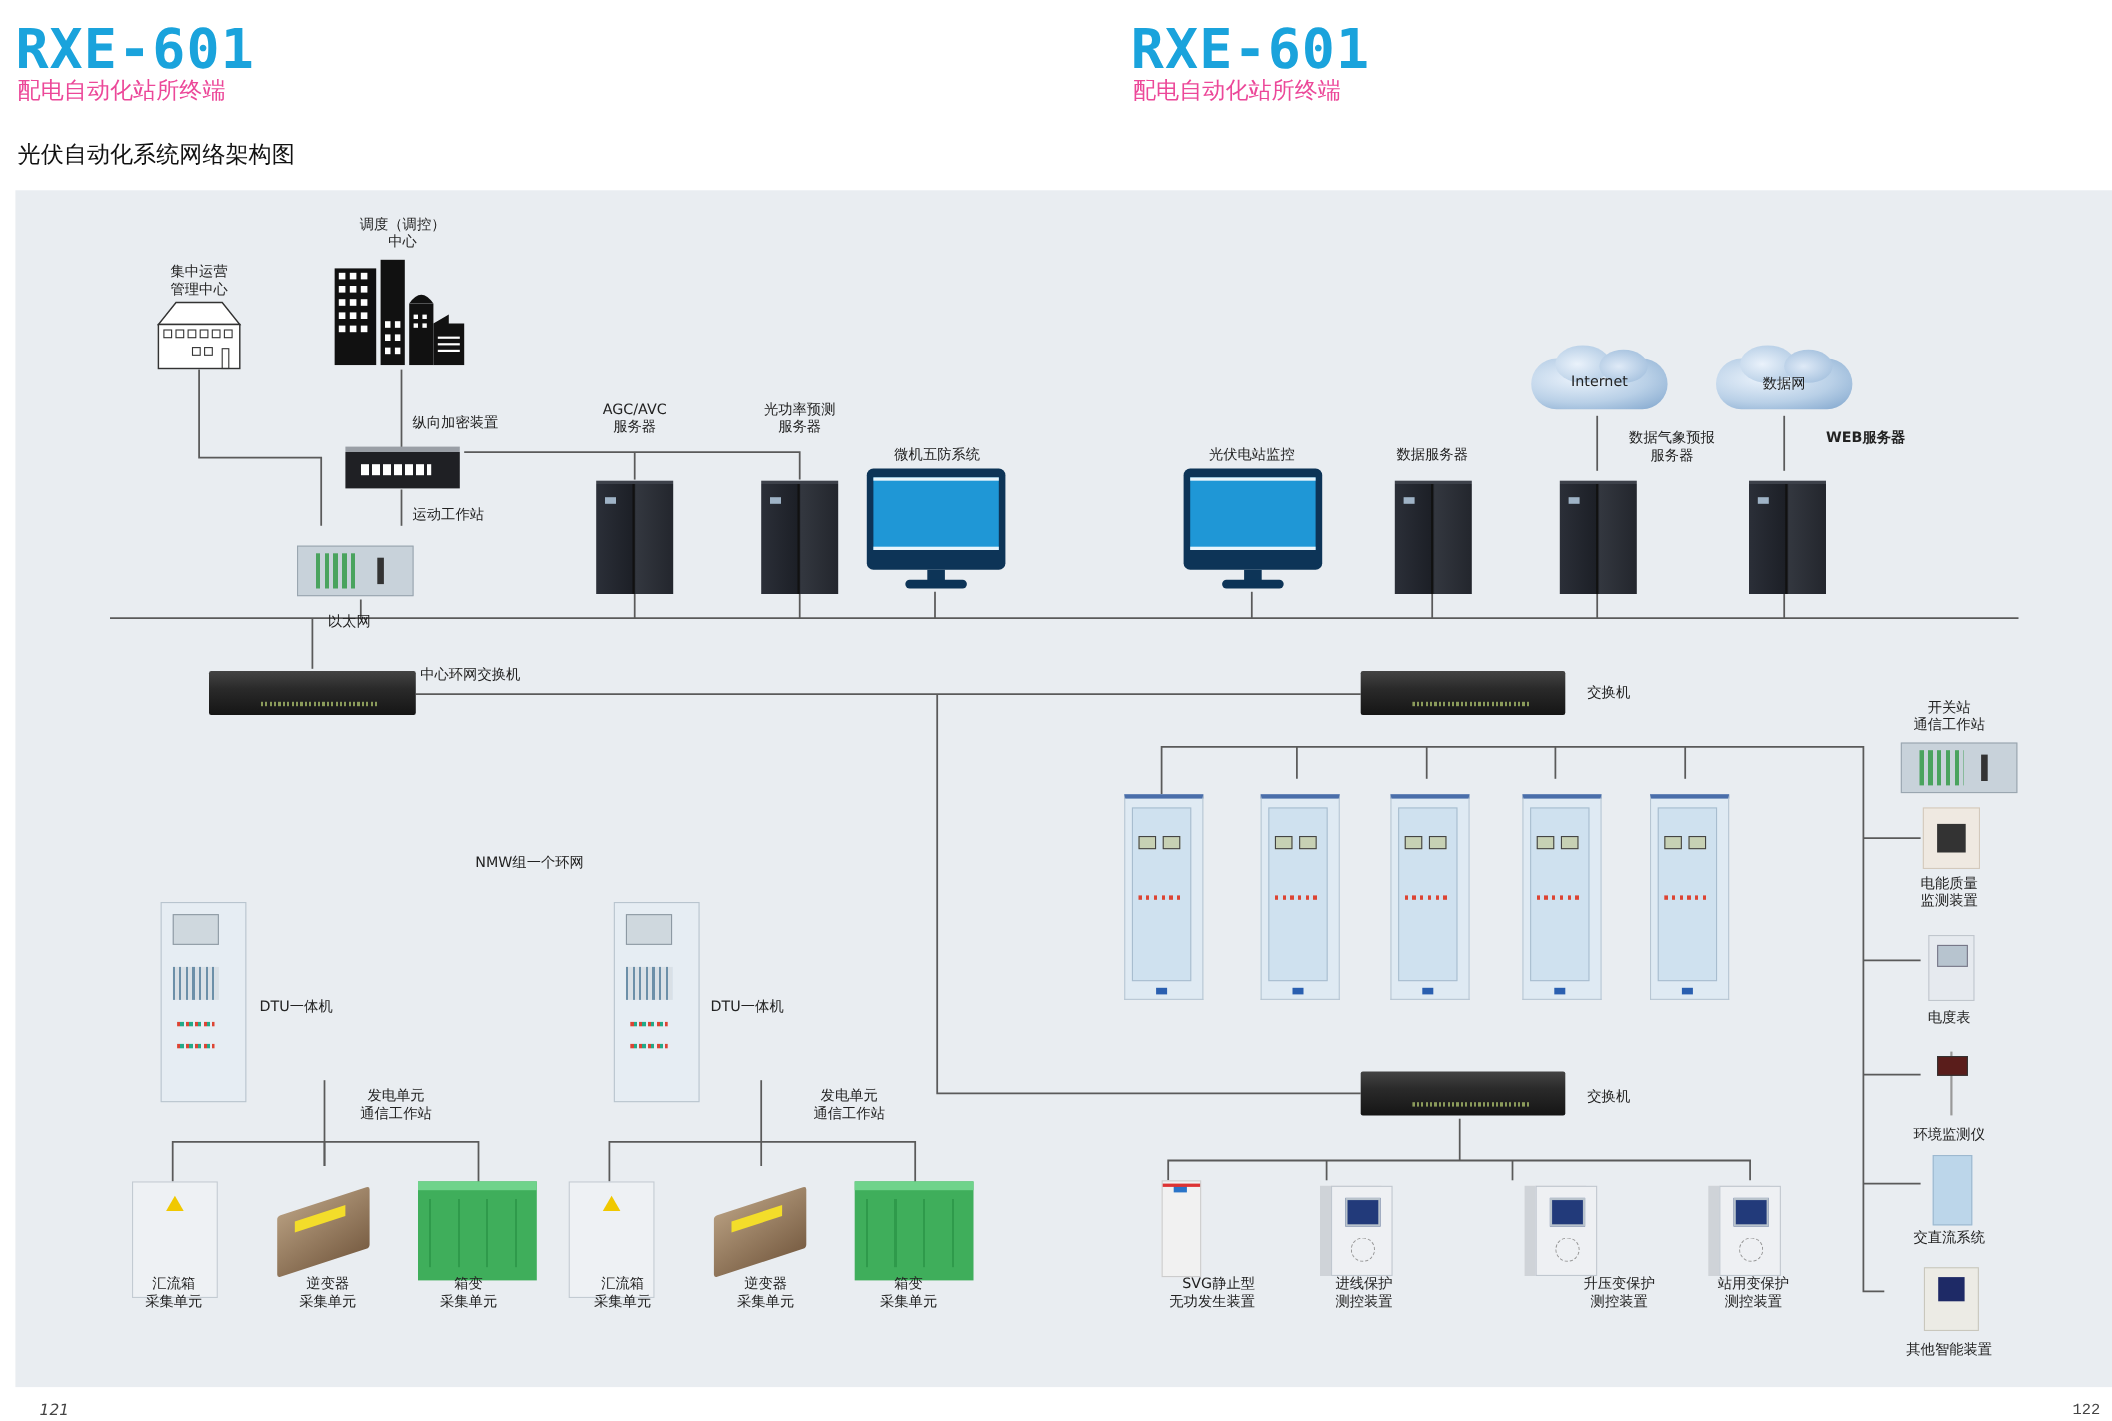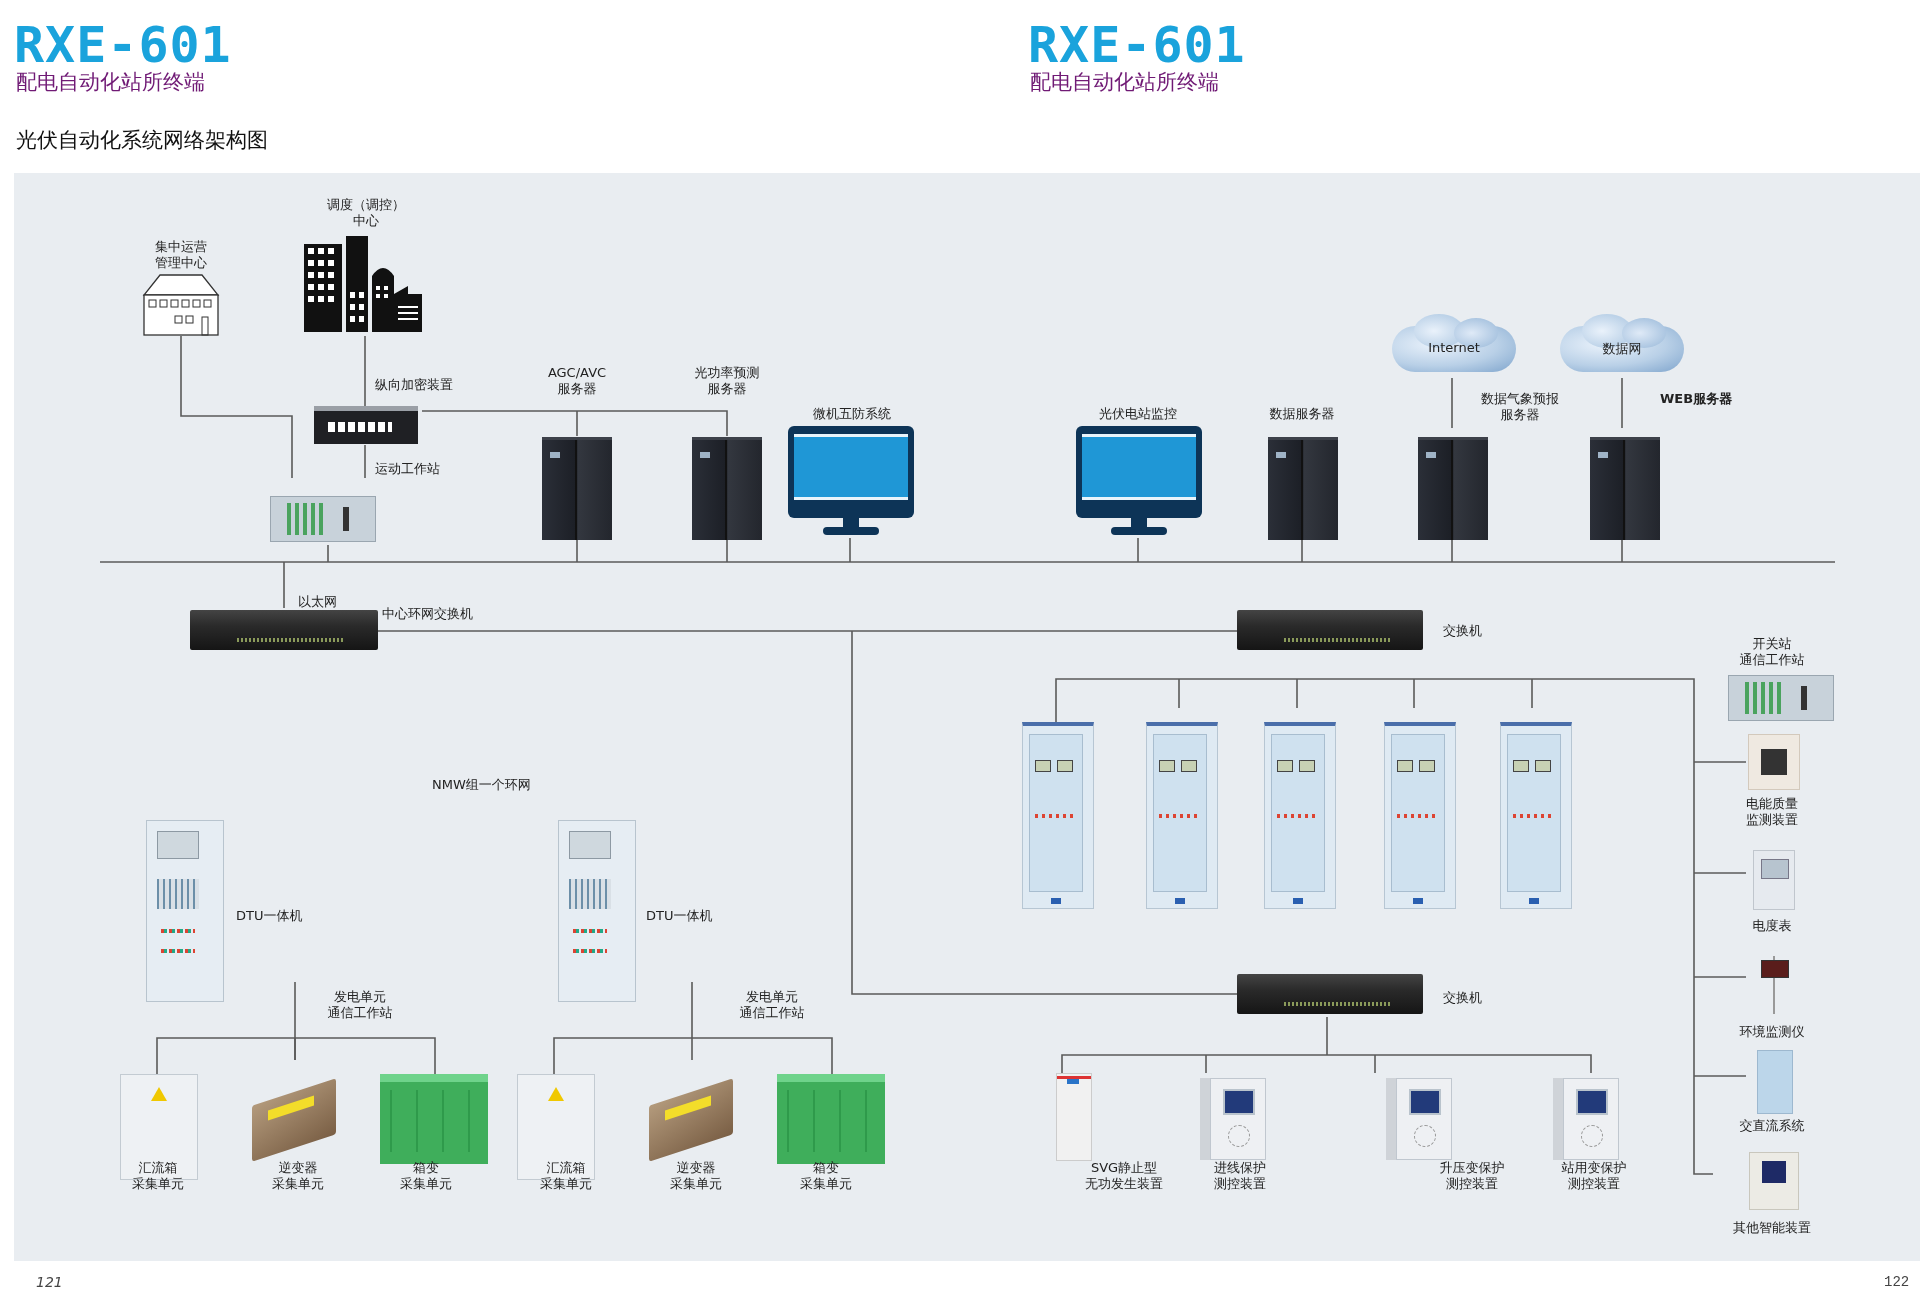--- a/index.html
+++ b/index.html
@@ -1,19 +1,19 @@
 <!DOCTYPE html>
 <html><head>
 <meta charset="utf-8">
 <style>
   html,body{margin:0;padding:0;background:#fff;}
   body{width:1920px;height:1292px;position:relative;overflow:hidden;font-family:"DejaVu Sans","Liberation Sans",sans-serif;color:#222;}
   .abs{position:absolute;}
   .model{font-family:"DejaVu Sans Mono","Liberation Mono",monospace;font-weight:bold;font-size:50px;color:#1aa3dc;letter-spacing:1px;line-height:1;}
-  .sub{font-size:21px;color:#701a75;line-height:1;}
+  .sub{font-size:21px;color:#ec4899;line-height:1;}
   .section-title{font-size:21px;color:#111;line-height:1;}
   .panel{position:absolute;left:14px;top:173px;width:1906px;height:1088px;background:#e9edf1;}
   .lbl{position:absolute;font-size:13px;line-height:16px;color:#222;text-align:center;white-space:nowrap;}
   .lbl.left{text-align:left;}
   .pgnum{position:absolute;font-size:14px;color:#444;}
   svg.lines{position:absolute;left:0;top:0;}
   .dev{position:absolute;}
   
   .rack{position:absolute;width:70px;height:100px;background:linear-gradient(90deg,#2b2f38 0%,#1c1f26 48%,#33373f 52%,#23262d 100%);border-top:3px solid #3d414a;}
   .rack::before{content:"";position:absolute;left:8px;top:12px;width:10px;height:6px;background:#9fb3c6;}
@@ -250,21 +250,21 @@
     <div>服务器</div>
   </div>
 <div class="rack" style="left:1418px;top:437px;"></div>
 
 <div class="cloud" style="left:1560px;top:326px;">
     <span>数据网</span>
   </div>
 <div class="lbl left" style="left:1660px;top:391px;font-weight:bold;">WEB服务器</div>
 <div class="rack" style="left:1590px;top:437px;"></div>
 
-<div class="lbl left" style="left:298px;top:594px;">以太网</div>
+<div class="lbl left" style="left:298px;top:558px;">以太网</div>
 <div class="switch" style="left:190px;top:610px;width:188px;"></div>
 <div class="lbl left" style="left:382px;top:606px;">中心环网交换机</div>
 
 <div class="switch" style="left:1237px;top:610px;width:186px;"></div>
 <div class="lbl left" style="left:1443px;top:623px;">交换机</div>
 
 <div class="switch" style="left:1237px;top:974px;width:186px;"></div>
 <div class="lbl left" style="left:1443px;top:990px;">交换机</div>
 
 <div class="lbl left" style="left:432px;top:777px;">NMW组一个环网</div>
@@ -356,21 +356,21 @@
   </div>
 <div class="lbl" style="left:786px;top:1160px;width:80px;">
     <div>箱变</div>
     <div>采集单元</div>
   </div>
 
 <div class="svg-dev" style="left:1056px;top:1073px;"></div>
 <div class="relay" style="left:1210px;top:1078px;"></div>
 <div class="relay" style="left:1396px;top:1078px;"></div>
 <div class="relay" style="left:1563px;top:1078px;"></div>
-<div class="lbl" style="left:1072px;top:1160px;width:104px;">
+<div class="lbl" style="left:1037px;top:1160px;width:104px;text-align:right;">
     <div>SVG静止型</div>
     <div>无功发生装置</div>
   </div>
 <div class="lbl" style="left:1188px;top:1160px;width:104px;">
     <div>进线保护</div>
     <div>测控装置</div>
   </div>
 <div class="lbl" style="left:1420px;top:1160px;width:104px;">
     <div>升压变保护</div>
     <div>测控装置</div>

